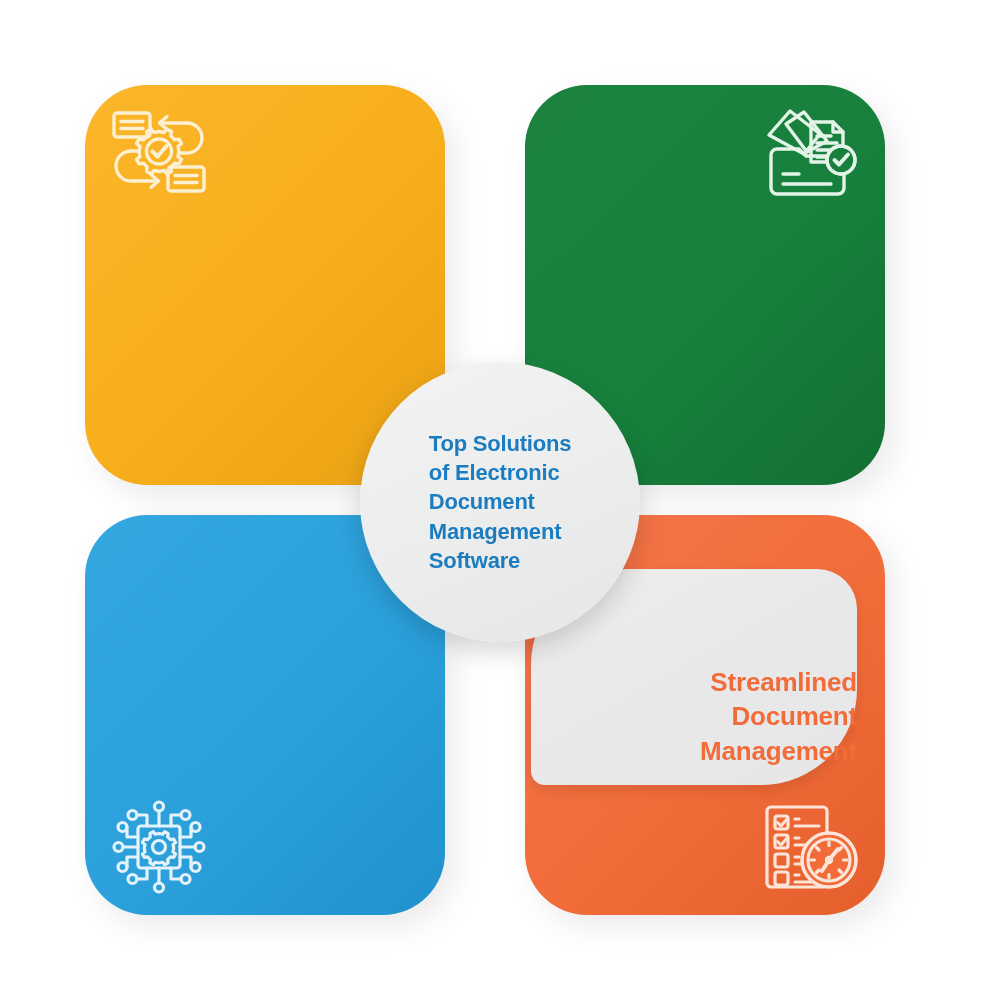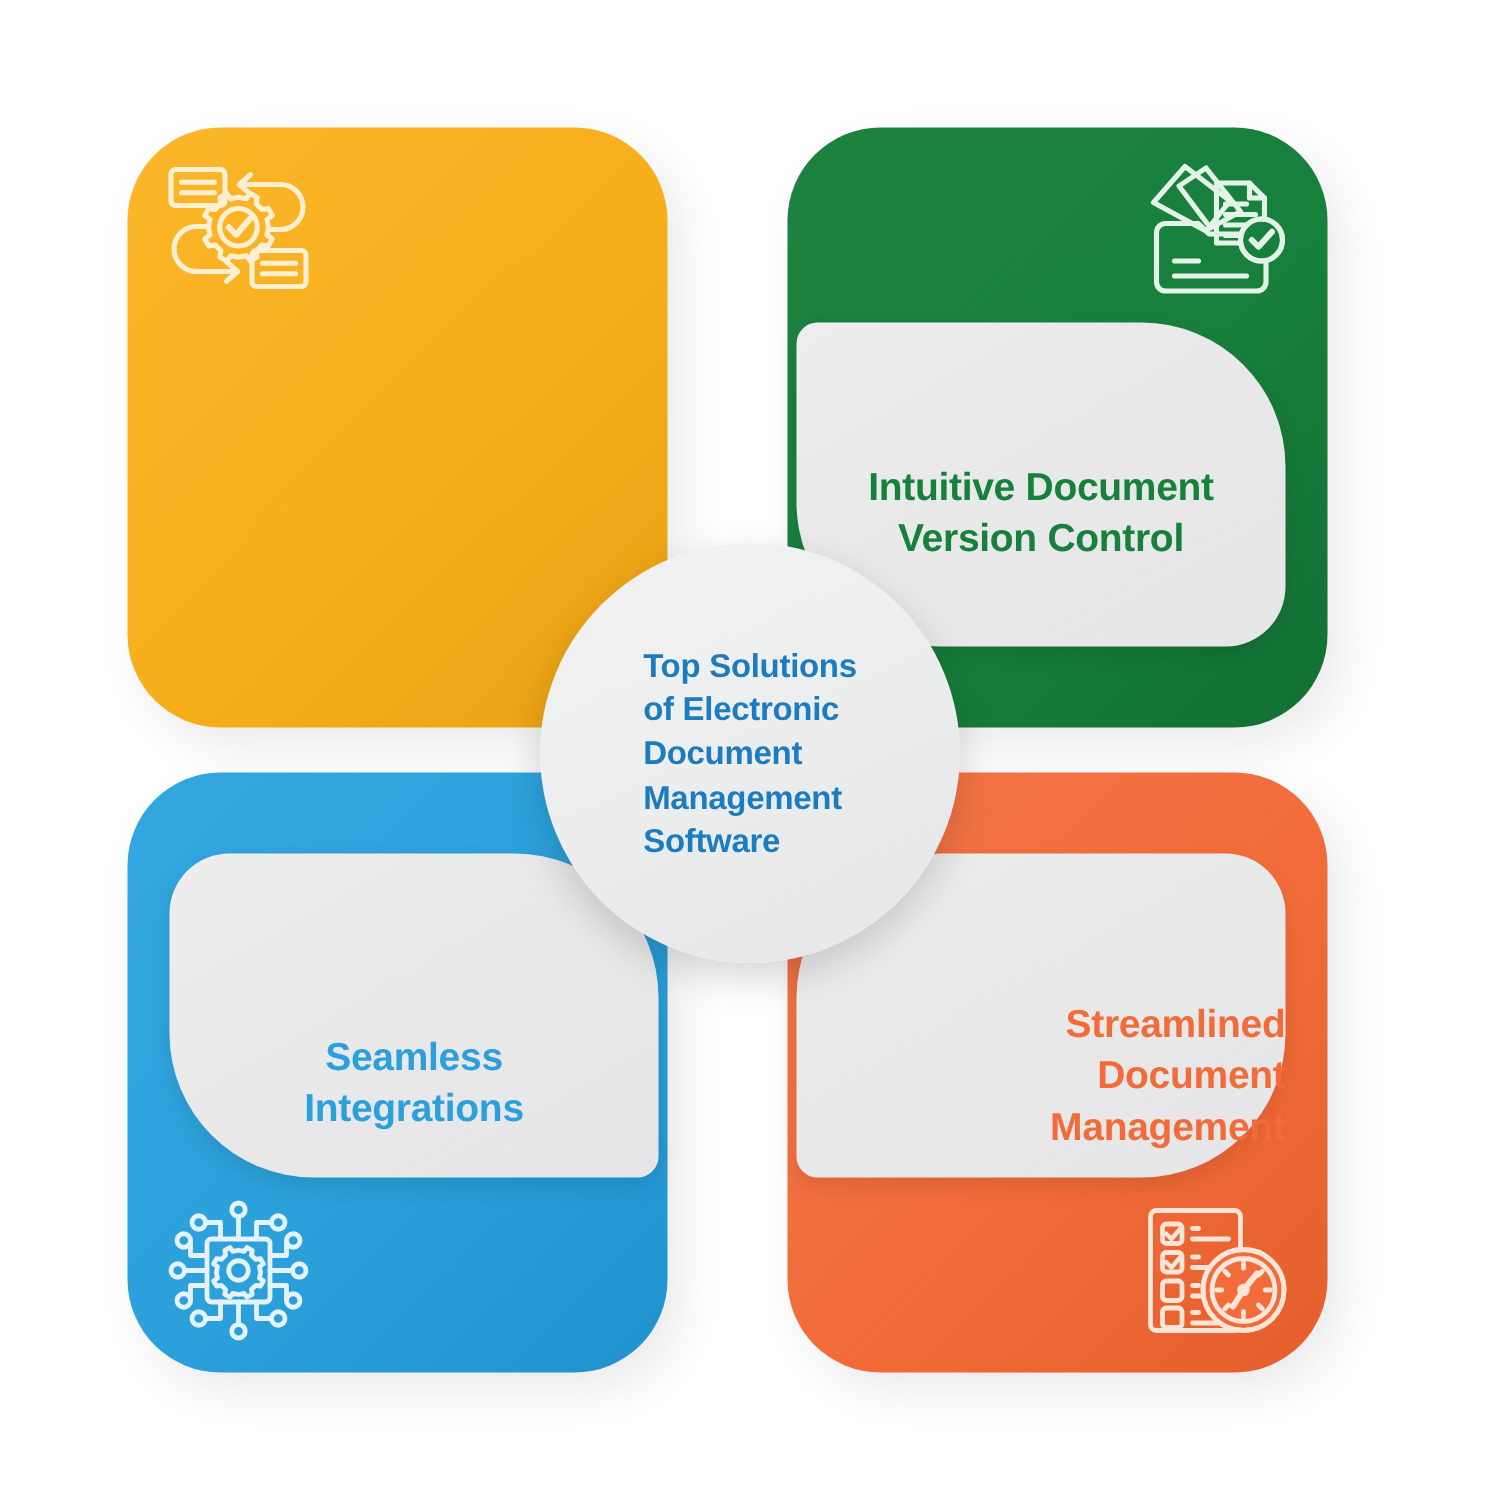--- a/index.html
+++ b/index.html
@@ -169,24 +169,20 @@
                  l5.2 1.0 2.6 -3.5 4.6 2.6 -0.6 4.3 3.8 3.8 4.3 -0.6 2.6 4.6 -3.5 2.6 1.0 5.2 -1.0 5.2 3.5 2.6 -2.6 4.6 -4.3 -0.6 -3.8 3.8 0.6 4.3 -4.6 2.6 -2.6 -3.5 -5.2 1.0 -5.2 -1.0 -2.6 3.5 -4.6 -2.6 0.6 -4.3 -3.8 -3.8 -4.3 0.6 -2.6 -4.6 3.5 -2.6 -1.0 -5.2 1.0 -5.2 -3.5 -2.6 2.6 -4.6 4.3 0.6 3.8 -3.8 -0.6 -4.3 4.6 -2.6 2.6 3.5 z"></path>
         <circle cx="52" cy="46.5" r="12.5"></circle>
         <path d="M45.5 46.5 l5 5 9 -10.5" stroke-width="4"></path>
       </svg>
     </div>
   </div>
 
   <div class="card" id="card-tr">
     <div class="shadow"></div>
     <div class="shell"></div>
-    <div class="panel" id="panel-tr">
-      <div class="ptext" style="white-space:pre-line">Intuitive Document
-Version Control</div>
-    </div>
     <div class="icon" id="icon-tr">
       <svg viewBox="0 0 104 100" fill="none" stroke="#E4F3E8" stroke-width="3.4" stroke-linecap="round" stroke-linejoin="round">
 
         <path d="M10 30 L31 6 L61 29 L45 49 Z"></path>
 
         <path d="M27 19 L45 7 L68 36 L48 47 Z"></path>
 
         <path d="M52 17 h22 l10 10 v30 h-32 z"></path>
         <path d="M74 17 v10 h10"></path>
         <line x1="58" y1="31" x2="72" y2="31"></line>
@@ -201,24 +197,20 @@
         <circle cx="82" cy="55" r="14" fill="#17803C"></circle>
         <circle cx="82" cy="55" r="14"></circle>
         <path d="M75.5 55 l4.5 4.5 9 -10" stroke-width="4"></path>
       </svg>
     </div>
   </div>
 
   <div class="card" id="card-bl">
     <div class="shadow"></div>
     <div class="shell"></div>
-    <div class="panel" id="panel-bl">
-      <div class="ptext" style="white-space:pre-line">Seamless
-Integrations</div>
-    </div>
     <div class="icon" id="icon-bl">
       <svg viewBox="0 0 104 100" fill="none" stroke="#E3F2FB" stroke-width="3.2" stroke-linecap="round" stroke-linejoin="round">
 
         <rect x="31" y="29" width="42" height="42" rx="3"></rect>
 
         <path d="M52 36.5 l3.8 0.75 1.9 -2.6 3.4 1.95 -0.45 3.2 2.8 2.8 3.2 -0.45 1.95 3.4 -2.6 1.9 0.75 3.8 -0.75 3.8 2.6 1.9 -1.95 3.4 -3.2 -0.45 -2.8 2.8 0.45 3.2 -3.4 1.95 -1.9 -2.6 -3.8 0.75 -3.8 -0.75 -1.9 2.6 -3.4 -1.95 0.45 -3.2 -2.8 -2.8 -3.2 0.45 -1.95 -3.4 2.6 -1.9 -0.75 -3.8 0.75 -3.8 -2.6 -1.9 1.95 -3.4 3.2 0.45 2.8 -2.8 -0.45 -3.2 3.4 -1.95 1.9 2.6 z"></path>
         <circle cx="52" cy="50" r="6.5"></circle>
 
         <path d="M40 29 V18 H30"></path>
           <circle cx="25.5" cy="18" r="4.5"></circle>

